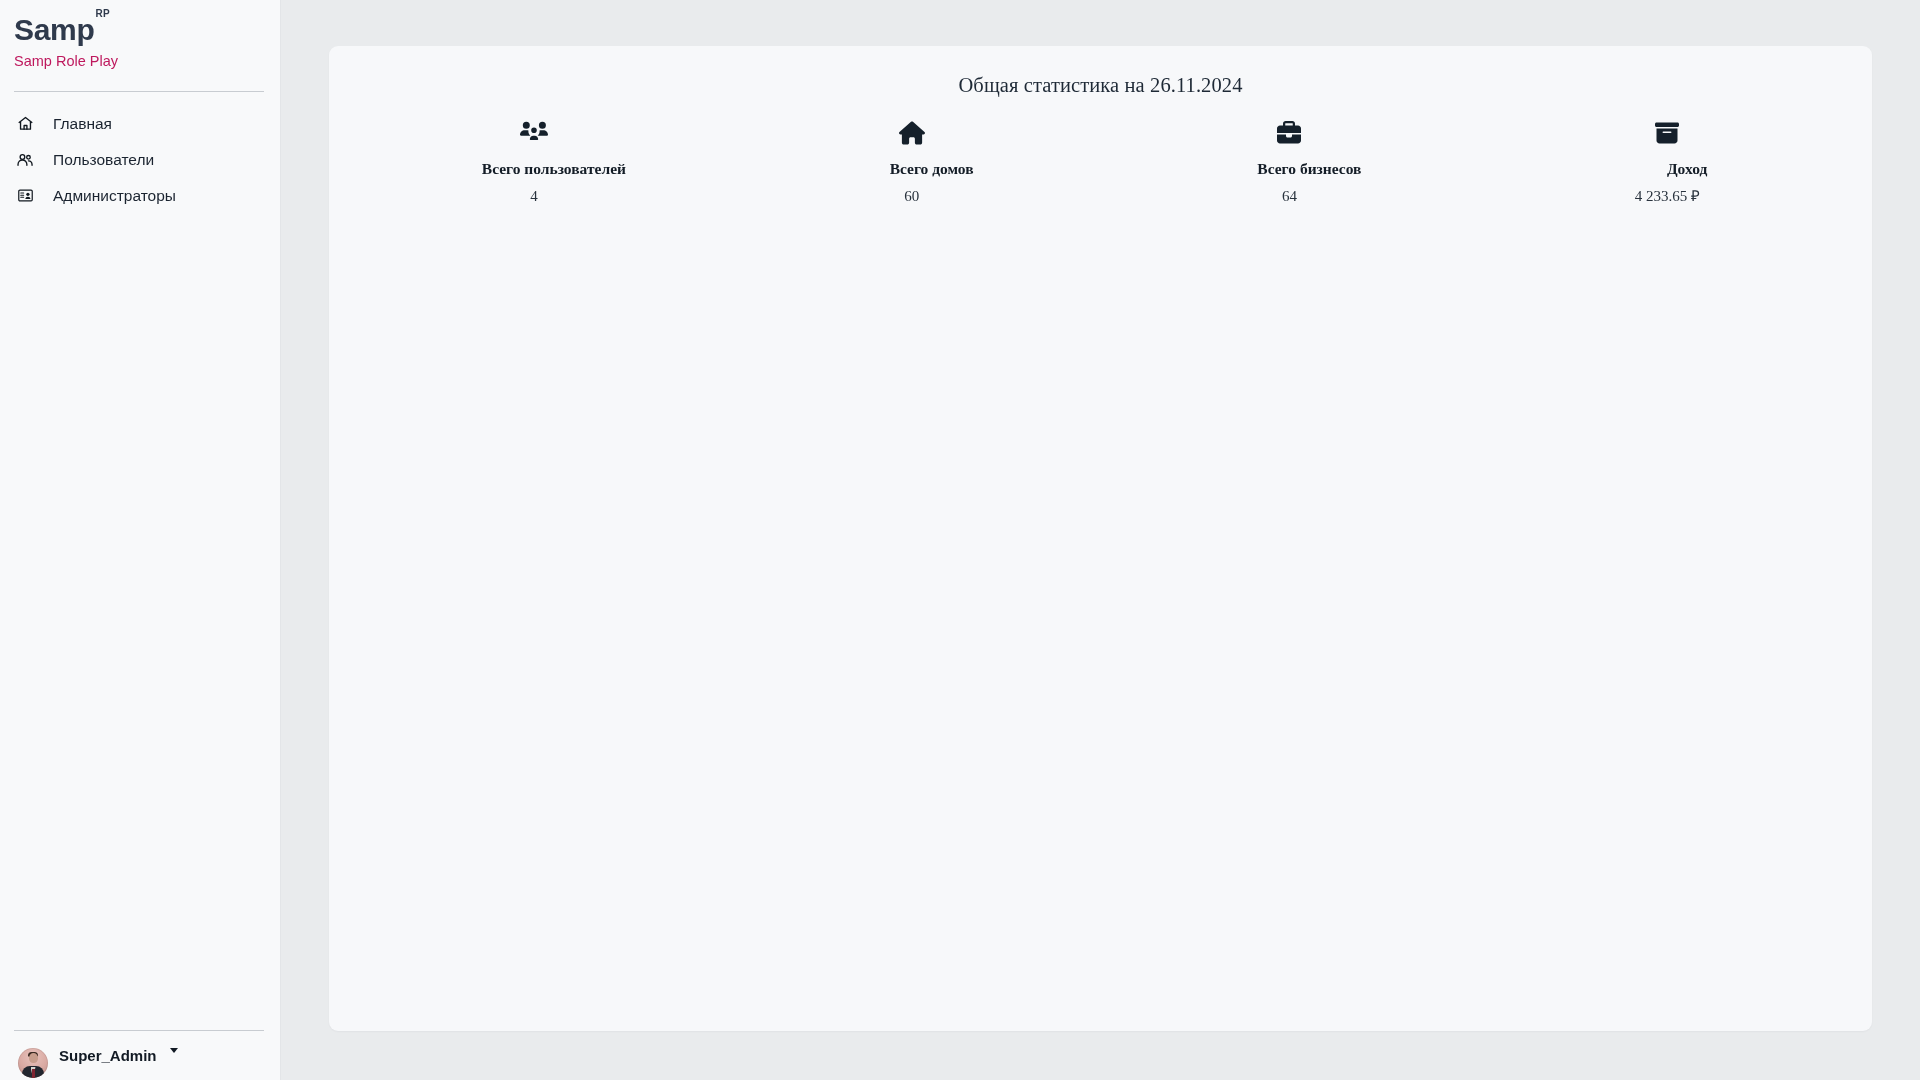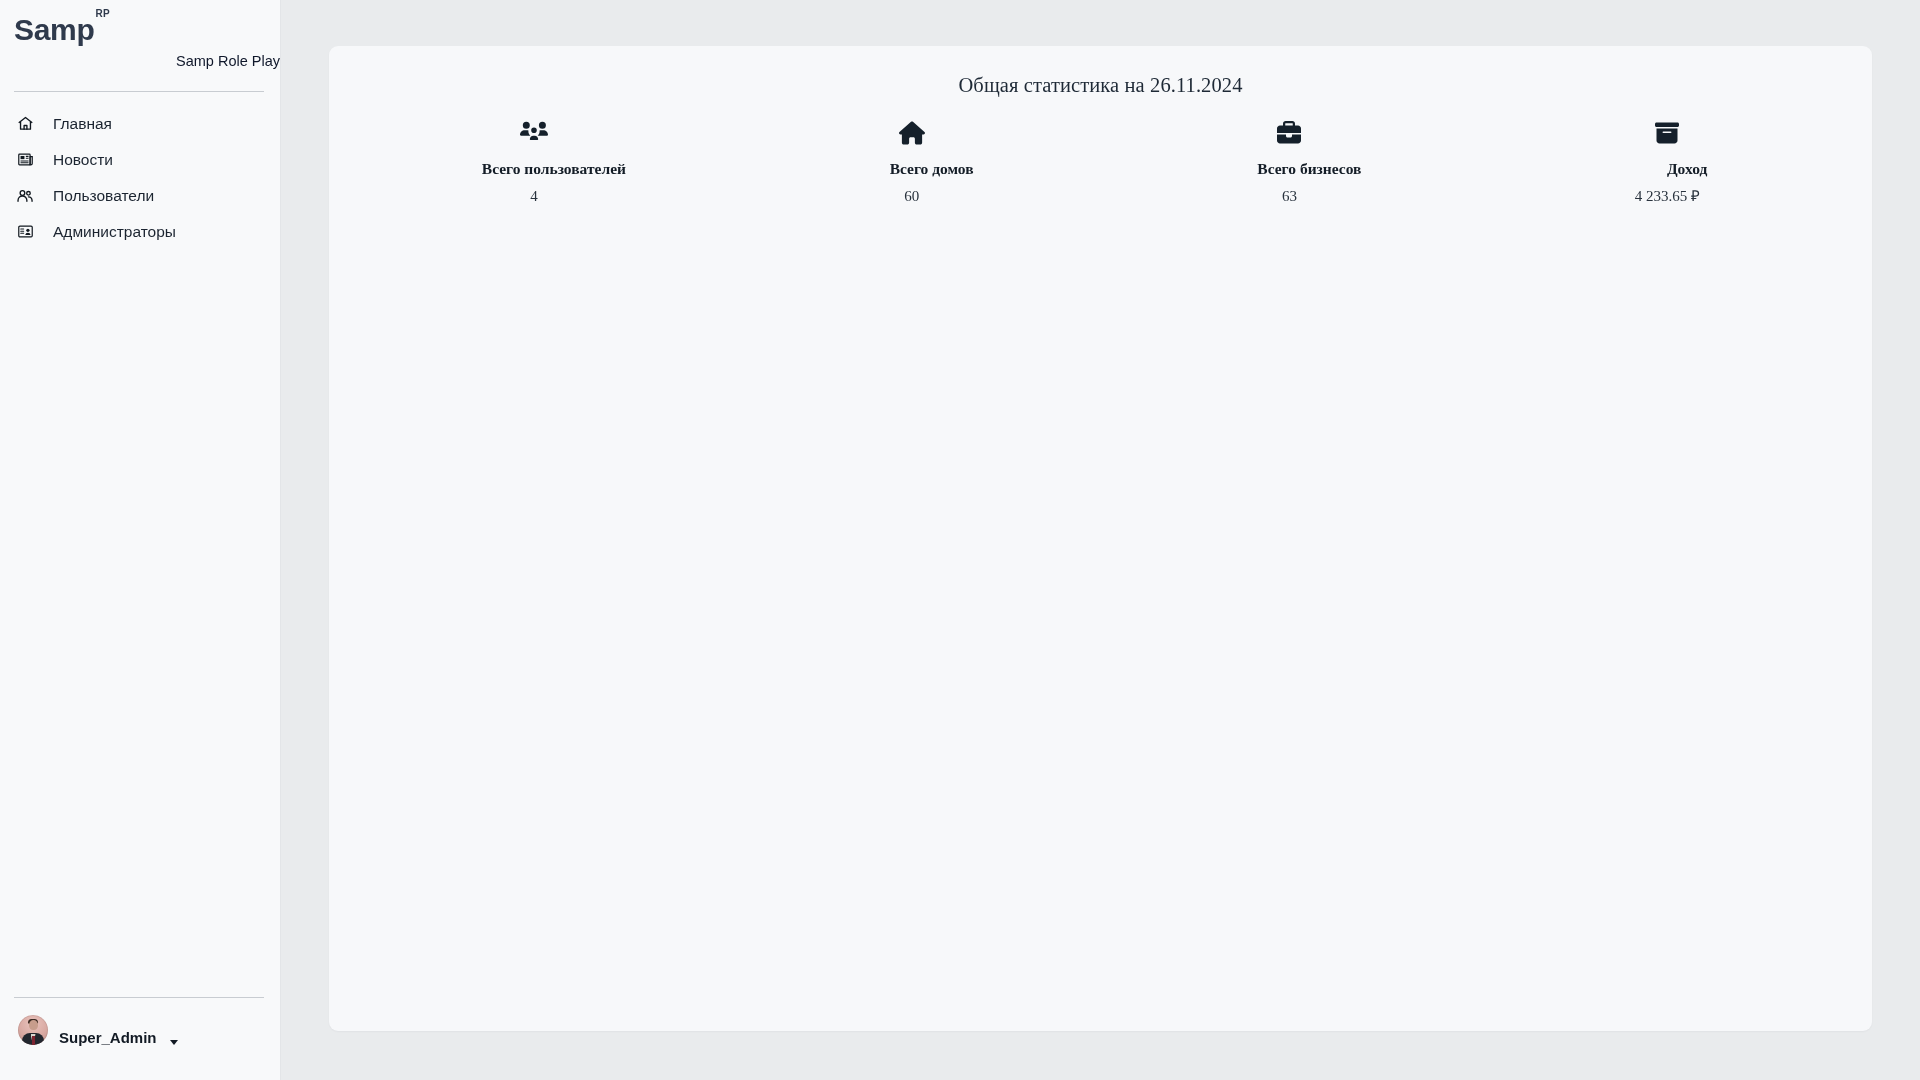--- a/index.html
+++ b/index.html
@@ -56,24 +56,23 @@
     color: #2f3a4c;
     vertical-align: super;
     position: relative;
     top: -12px;
     left: 1px;
     letter-spacing: 0.4px;
   }
 
   .brand-sub {
     font-size: 14.5px;
-    color: #0f172a;
+    color: #be185d;
     margin-top: 7px;
     line-height: 1.2;
-    text-align: right;
   }
 
   .divider {
     height: 1px;
     background: #c8ccd1;
     margin: 21px 16px 0 14px;
   }
 
   .nav {
     margin-top: 14px;
@@ -107,23 +106,23 @@
   .sidebar-spacer { flex: 1 1 auto; }
 
   .divider-bottom {
     height: 1px;
     background: #c8ccd1;
     margin: 0 16px 0 14px;
   }
 
   .profile {
     display: flex;
-    align-items: flex-end;
+    align-items: flex-start;
     gap: 11px;
-    padding: 17px 14px 35px 18px;
+    padding: 17px 14px 2px 18px;
     cursor: pointer;
   }
 
   .avatar {
     width: 30px;
     height: 30px;
     border-radius: 50%;
     flex: none;
     overflow: hidden;
     position: relative;
@@ -284,32 +283,20 @@
         <span class="nav-icon">
           <svg width="17" height="17" viewBox="0 0 24 24" fill="none" stroke="currentColor" stroke-width="1.9" stroke-linecap="round" stroke-linejoin="round">
             <path d="M3 10.5 12 3.5l9 7"></path>
             <path d="M5 9.6V20h14V9.6"></path>
             <path d="M10 20v-5.2h4V20"></path>
           </svg>
         </span>
         <span>Главная</span>
       </a>
 
-      <a class="nav-item">
-        <span class="nav-icon">
-          <svg width="17" height="17" viewBox="0 0 24 24" fill="none" stroke="currentColor" stroke-width="1.7">
-            <rect x="2.5" y="4.5" width="16" height="15" rx="1"></rect>
-            <path d="M18.5 8h3v9.5a2 2 0 0 1-2 2h-1z"></path>
-            <rect x="5" y="7" width="5.5" height="4.5" fill="currentColor" stroke="none"></rect>
-            <path d="M12.5 7.6h3.8M12.5 10.2h3.8" stroke-width="1.5"></path>
-            <path d="M5 14h11.3M5 16.6h11.3" stroke-width="1.5"></path>
-          </svg>
-        </span>
-        <span>Новости</span>
-      </a>
 
       <a class="nav-item">
         <span class="nav-icon">
           <svg width="18" height="18" viewBox="0 0 24 24" fill="none" stroke="currentColor" stroke-width="1.8" stroke-linecap="round" stroke-linejoin="round">
             <circle cx="8.6" cy="8" r="3.1"></circle>
             <path d="M2.7 19v-1.1a5.9 5.9 0 0 1 11.8 0V19"></path>
             <circle cx="16.6" cy="8.4" r="2.4"></circle>
             <path d="M16.6 13.1a5 5 0 0 1 4.8 4.8V19"></path>
           </svg>
         </span>
@@ -375,21 +362,21 @@
           <div class="stat-value">60</div>
         </div>
 
         <div class="stat-card">
           <span class="stat-icon">
             <svg width="26" height="24" viewBox="0 0 512 512" fill="currentColor">
               <path d="M184 48l144 0c4.4 0 8 3.6 8 8l0 40L176 96l0-40c0-4.4 3.6-8 8-8zm-56 8l0 40L64 96C28.7 96 0 124.7 0 160l0 96 192 0 128 0 192 0 0-96c0-35.3-28.7-64-64-64l-64 0 0-40c0-30.9-25.1-56-56-56L184 0c-30.9 0-56 25.1-56 56zM512 288l-192 0 0 32c0 17.7-14.3 32-32 32l-64 0c-17.7 0-32-14.3-32-32l0-32L0 288 0 416c0 35.3 28.7 64 64 64l384 0c35.3 0 64-28.7 64-64l0-128z"></path>
             </svg>
           </span>
           <div class="stat-label">Всего бизнесов</div>
-          <div class="stat-value">63</div>
+          <div class="stat-value">64</div>
         </div>
 
         <div class="stat-card">
           <span class="stat-icon">
             <svg width="26" height="24" viewBox="0 0 512 512" fill="currentColor">
               <path d="M32 32l448 0c17.7 0 32 14.3 32 32l0 32c0 17.7-14.3 32-32 32L32 128C14.3 128 0 113.7 0 96L0 64C0 46.3 14.3 32 32 32zm0 128l448 0 0 256c0 35.3-28.7 64-64 64L96 480c-35.3 0-64-28.7-64-64l0-256zm128 80c0 8.8 7.2 16 16 16l160 0c8.8 0 16-7.2 16-16s-7.2-16-16-16l-160 0c-8.8 0-16 7.2-16 16z"></path>
             </svg>
           </span>
           <div class="stat-label">Доход</div>
           <div class="stat-value">4 233.65 ₽</div>

